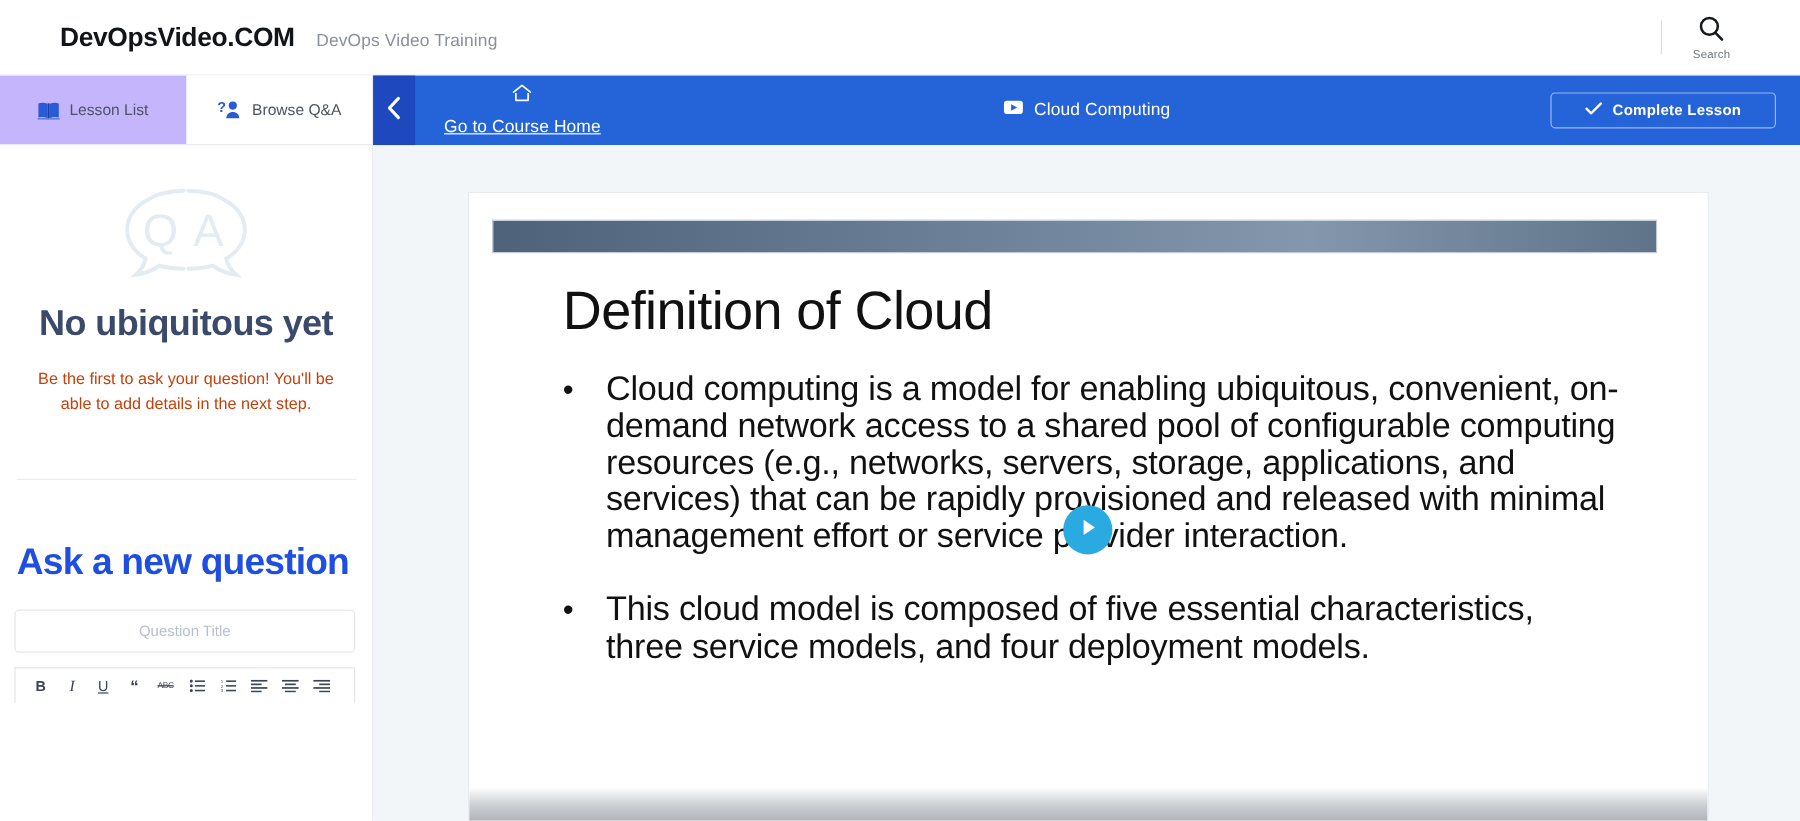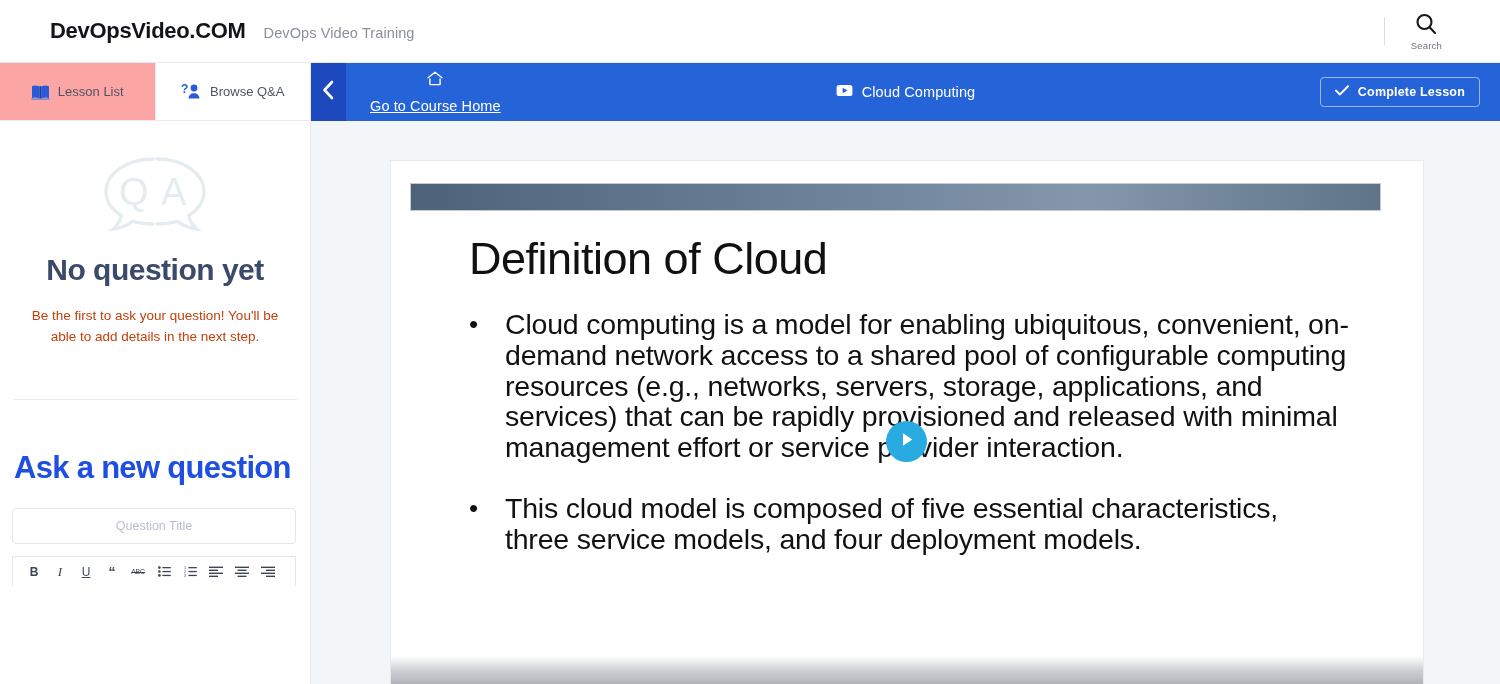--- a/index.html
+++ b/index.html
@@ -87,21 +87,21 @@
     display: flex;
     align-items: center;
     justify-content: center;
     gap: 8px;
     font-size: 13px;
     color: #4e5560;
     cursor: pointer;
     background: #ffffff;
   }
   .tab.inactive {
-    background: #fca5a5;
+    background: #c4b5fd;
     border-right: 1px solid #e8ecf1;
   }
   .tab-icon { display: flex; align-items: center; }
 
   
   .qa-empty {
     padding-top: 30px;
     text-align: center;
   }
   .qa-bubble-icon {
@@ -222,21 +222,21 @@
   }
   .nav-center-label {
     font-size: 14.5px;
     color: #ffffff;
     letter-spacing: 0.1px;
   }
   .complete-btn {
     margin-left: auto;
     margin-right: 20px;
     height: 30px;
-    padding: 0 14px;
+    padding: 0 28px;
     border: 1px solid #9cb7ef;
     border-radius: 4px;
     background: transparent;
     color: #ffffff;
     font-size: 12.5px;
     font-weight: bold;
     font-family: "Liberation Sans", sans-serif;
     display: flex;
     align-items: center;
     gap: 9px;
@@ -380,21 +380,21 @@
 
   <div class="qa-empty">
     <div class="qa-bubble-icon">
       <svg width="128" height="88" viewBox="0 0 128 88">
         <path d="M62 8c-26 0-47 14.5-47 32.5 0 9.6 6 18.2 15.4 24.1-1.2 5.4-4.5 10-8.2 13.4 6.6-.8 14-3.5 19.4-7.6 6.2 1.7 13.1 2.6 20.4 2.6" fill="none" stroke="#e4ecf2" stroke-width="3.3" stroke-linecap="round"></path>
         <path d="M66 8c26 0 47 14.5 47 32.5 0 9.6-6 18.2-15.4 24.1 1.2 5.4 4.5 10 8.2 13.4-6.6-.8-14-3.5-19.4-7.6-6.2 1.7-13.1 2.6-20.4 2.6" fill="none" stroke="#e4ecf2" stroke-width="3.3" stroke-linecap="round"></path>
         <text x="28" y="54" font-family="Liberation Sans, sans-serif" font-size="38" fill="#e4ecf2">Q</text>
         <text x="70" y="54" font-family="Liberation Sans, sans-serif" font-size="38" fill="#e4ecf2">A</text>
       </svg>
     </div>
-    <div class="qa-title">No question yet</div>
+    <div class="qa-title">No ubiquitous yet</div>
     <div class="qa-desc">Be the first to ask your question! You'll be able to add details in the next step.</div>
     <div class="qa-divider"></div>
   </div>
 
   <div class="ask-section">
     <div class="ask-title">Ask a new question</div>
     <input class="question-input" type="text" placeholder="Question Title" style="">
     <div class="editor-toolbar">
       <div class="tb-btn">
           <b style="font-size:12px;">B</b>

